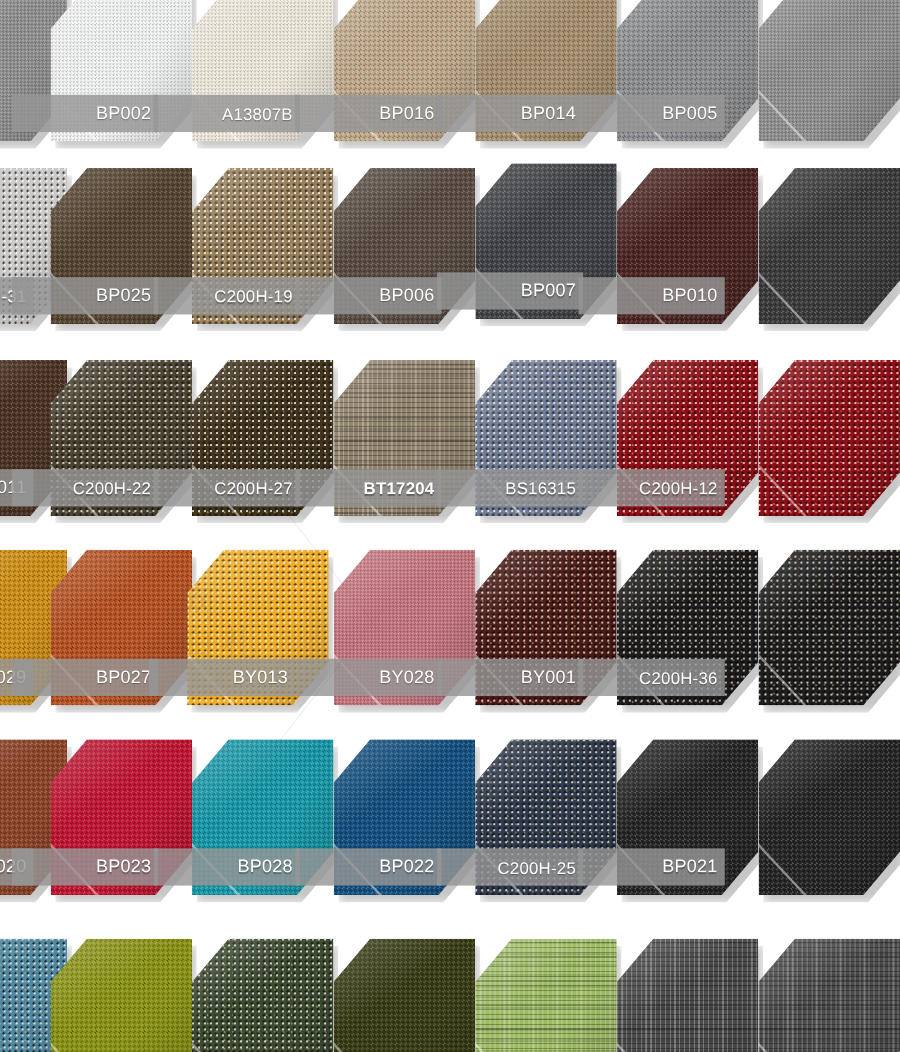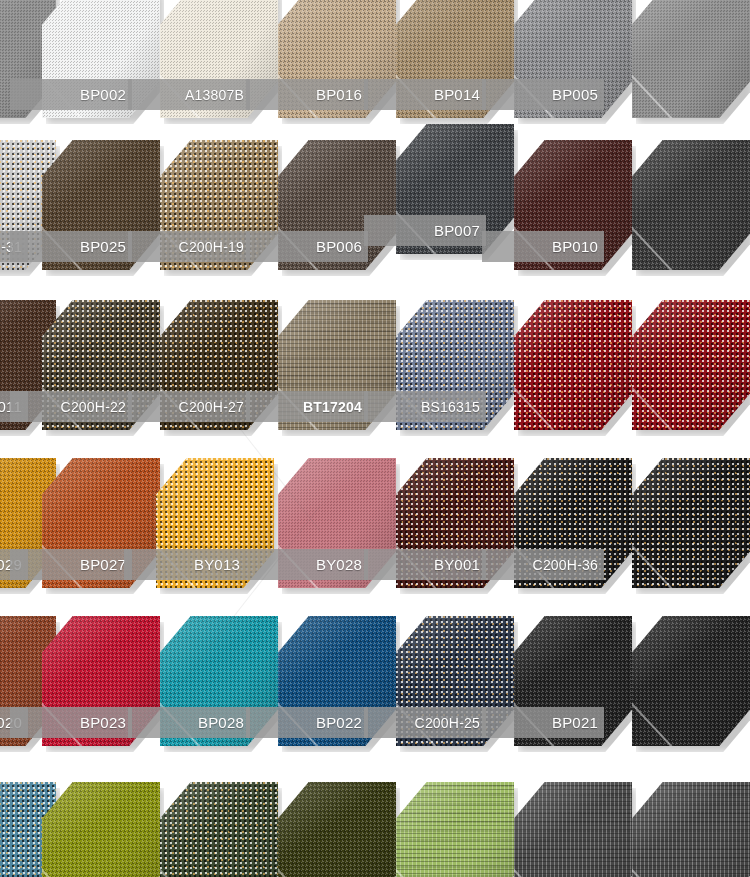--- a/index.html
+++ b/index.html
@@ -223,21 +223,21 @@
       <div class="tile">
         <div class="base" style="background: rgb(88, 75, 66);"></div>
         <div class="weave"></div>
         <div class="sheen"></div>
         <div class="crease"></div>
       </div>
       <div class="label">
         <span>BP006</span>
       </div>
     </div>
-    <div class="cell tex-weave" style="left: 396px; top: 124px;">
+    <div class="cell tex-weave" style="left: 396px; top: 136px;">
       <div class="shadow"></div>
       <div class="tile">
         <div class="base" style="background: rgb(63, 66, 70);"></div>
         <div class="weave"></div>
         <div class="sheen"></div>
         <div class="crease"></div>
       </div>
       <div class="label">
         <span>BP007</span>
       </div>
@@ -323,20 +323,23 @@
         <span>BS16315</span>
       </div>
     </div>
     <div class="cell tex-speck" style="left: 514px; top: 300px;">
       <div class="shadow"></div>
       <div class="tile">
         <div class="base" style="background: rgb(143, 15, 24);"></div>
         <div class="weave"></div>
         <div class="sheen"></div>
         <div class="crease"></div>
+      </div>
+      <div class="label wide">
+        <span>C200H-12</span>
       </div>
     </div>
     <div class="cell tex-speck" style="left: 632px; top: 300px;">
       <div class="shadow"></div>
       <div class="tile">
         <div class="base" style="background: rgb(143, 15, 24);"></div>
         <div class="weave"></div>
         <div class="sheen"></div>
         <div class="crease"></div>
       </div>

